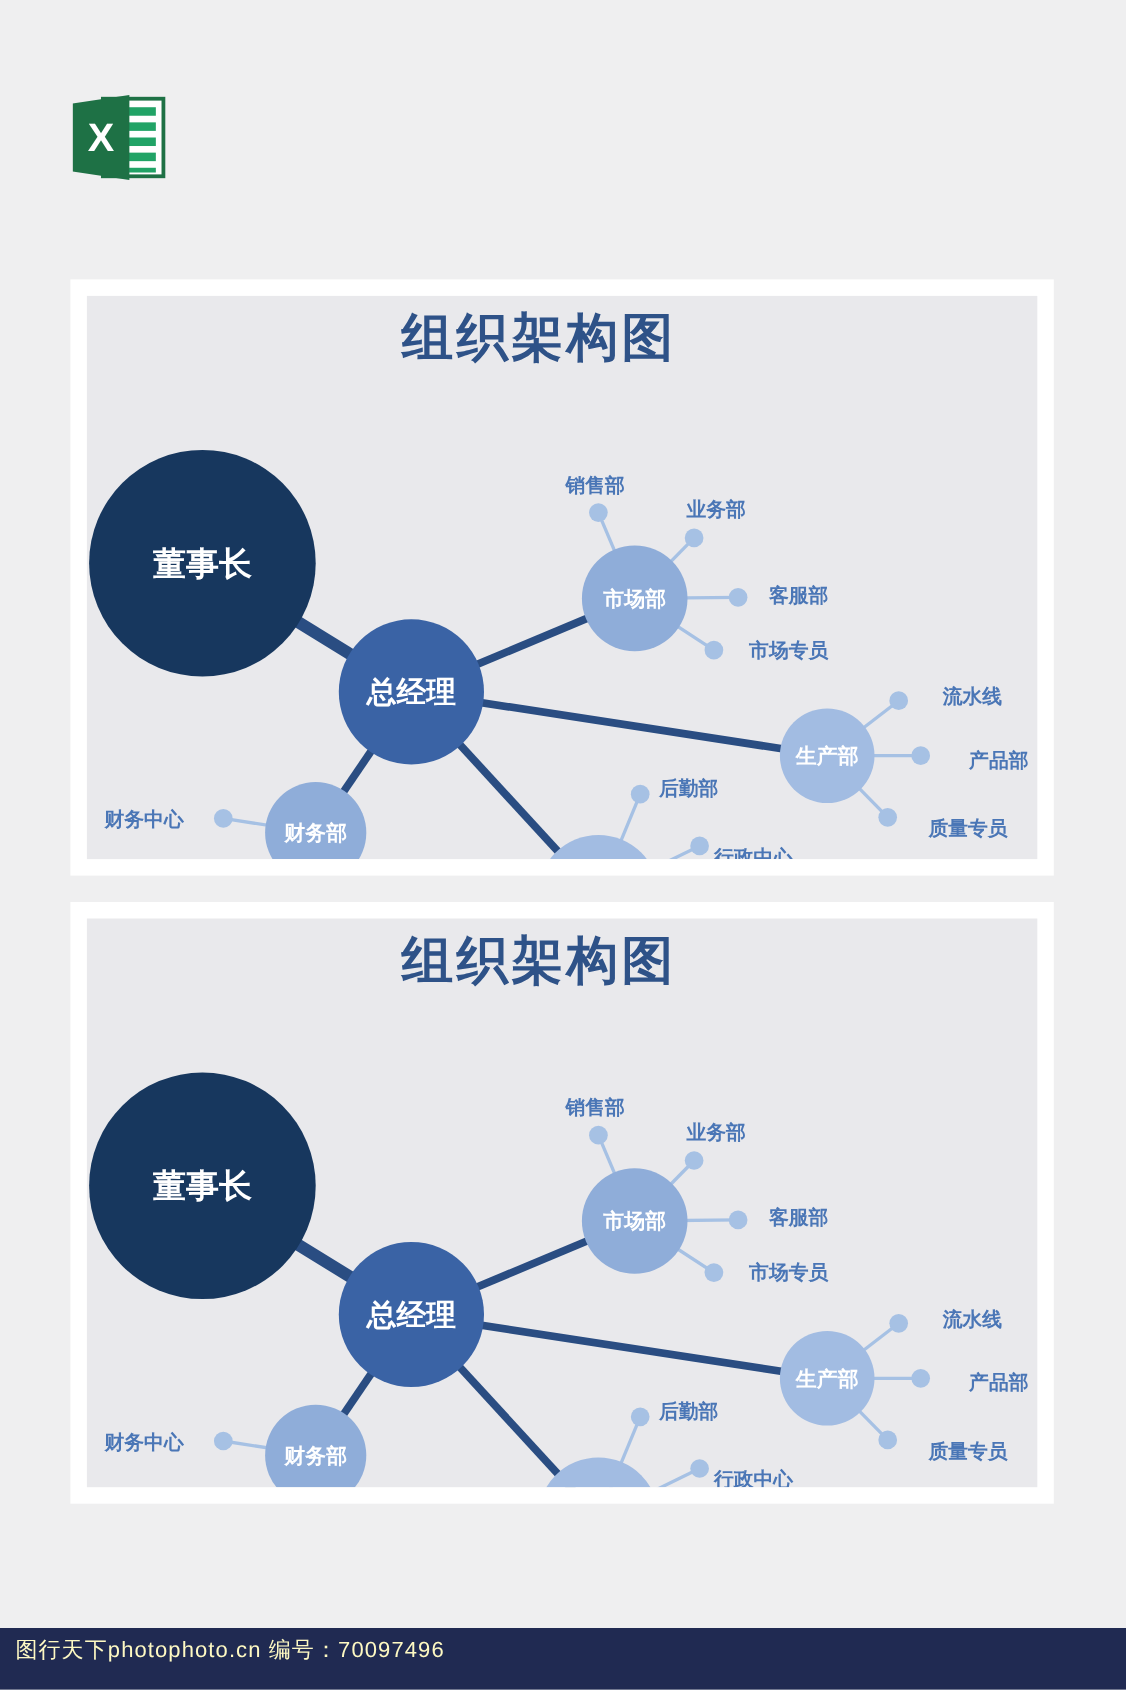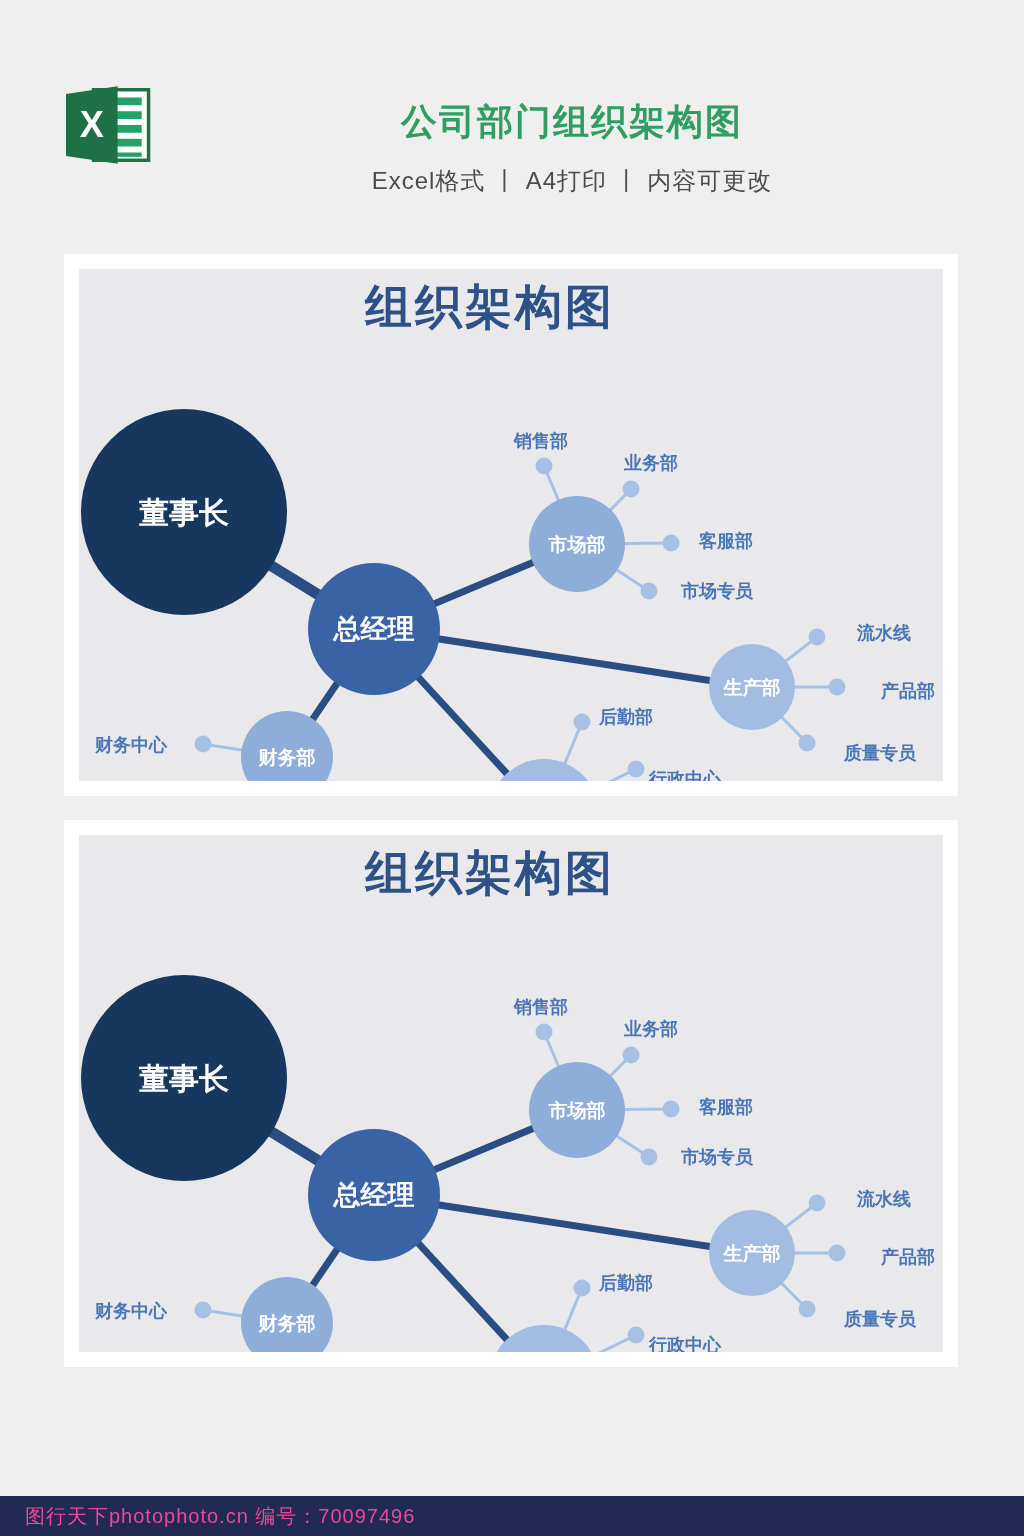--- a/index.html
+++ b/index.html
@@ -17,45 +17,41 @@
   .page-subtitle { margin-top:18px; font-size:24px; color:#4c4c4c; letter-spacing:1px; }
 
   .card { position:absolute; left:64px; width:894px; background:#ffffff; padding:15px; }
   .card-1 { top:254px; height:542px; }
   .card-2 { top:820px; height:547px; }
   .chart-area { width:100%; height:100%; background:#e9e9ec; overflow:hidden; }
   svg.org { display:block; width:100%; height:100%; }
   svg text { font-family:"Liberation Sans", sans-serif; }
 
   .footer {
-    position:absolute; left:0; bottom:0; width:100%; height:40px;
-    background:#202a52; color:#ec4899;
-    font-size:20px; line-height:40px; padding-left:25px; letter-spacing:1px;
+    position:absolute; left:0; bottom:0; width:100%; height:56px;
+    background:#202a52; color:#fef9c3;
+    font-size:20px; line-height:40px; padding-left:14px; letter-spacing:1px;
   }
 </style>
 </head>
 <body>
 
 <div class="header">
   <svg class="excel-icon" viewBox="0 0 100 90" aria-hidden="true">
     <rect x="32" y="4" width="64" height="82" fill="#ffffff" stroke="#1e7145" stroke-width="4"></rect>
     <g fill="#21a366">
       <rect x="40" y="13" width="48" height="9"></rect>
       <rect x="40" y="29" width="48" height="9"></rect>
       <rect x="40" y="45" width="48" height="9"></rect>
       <rect x="40" y="61" width="48" height="9"></rect>
       <rect x="40" y="77" width="48" height="5"></rect>
     </g>
     <polygon points="0,9 60,0 60,90 0,81" fill="#1e7145"></polygon>
     <text x="30" y="59" fill="#ffffff" font-size="42" font-weight="bold" text-anchor="middle">X</text>
   </svg>
-  <div class="header-text">
-    <div class="page-title">公司部门组织架构图</div>
-    <div class="page-subtitle">Excel格式 丨 A4打印 丨 内容可更改</div>
-  </div>
 </div>
 
 <section class="card card-1">
   <div class="chart-area">
     <svg class="org" viewBox="0 0 864 512" preserveAspectRatio="xMidYMin meet">
         <line x1="105" y1="243" x2="295" y2="360" stroke="#2a4d82" stroke-width="11"></line>
         <line x1="295" y1="360" x2="498" y2="275" stroke="#2a4d82" stroke-width="7"></line>
         <line x1="295" y1="360" x2="673" y2="418" stroke="#2a4d82" stroke-width="7"></line>
         <line x1="295" y1="360" x2="208" y2="488" stroke="#2a4d82" stroke-width="7"></line>
         <line x1="295" y1="360" x2="465" y2="545" stroke="#2a4d82" stroke-width="7"></line>

